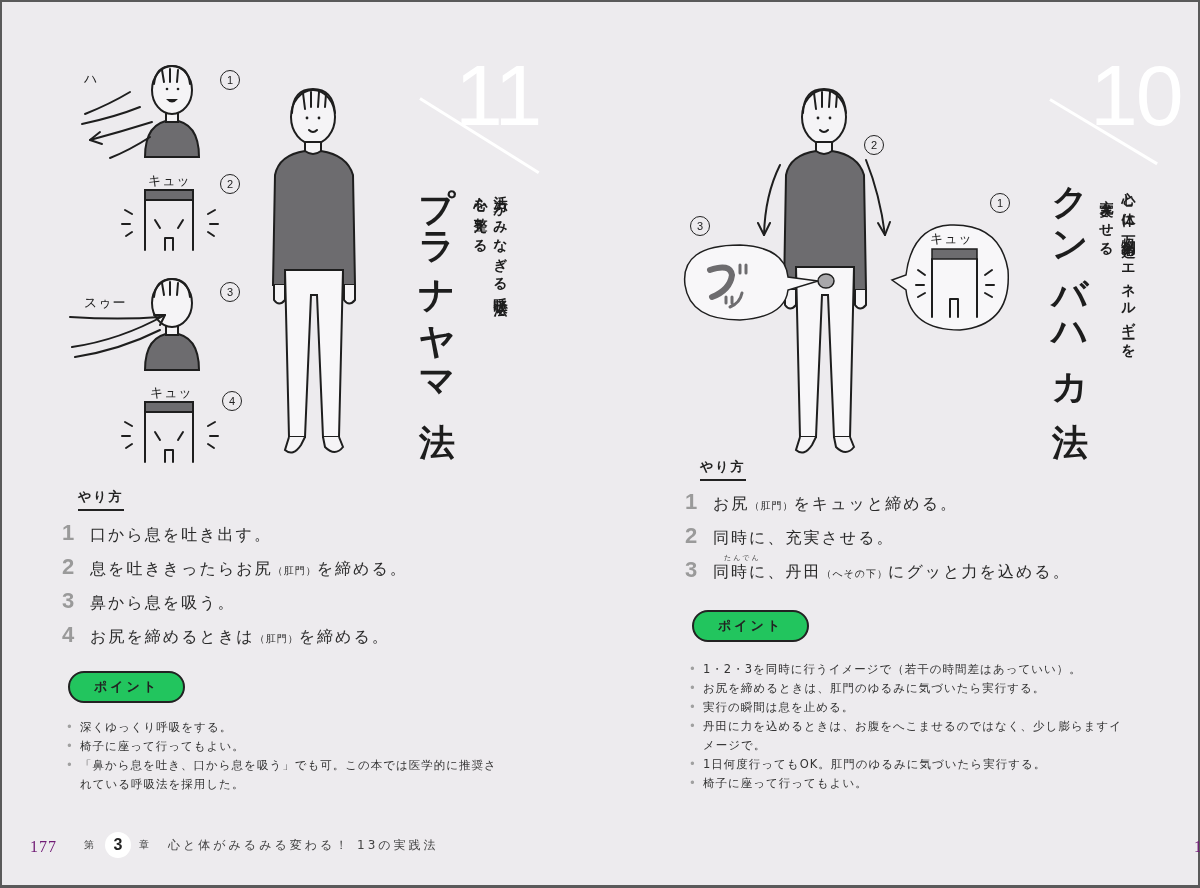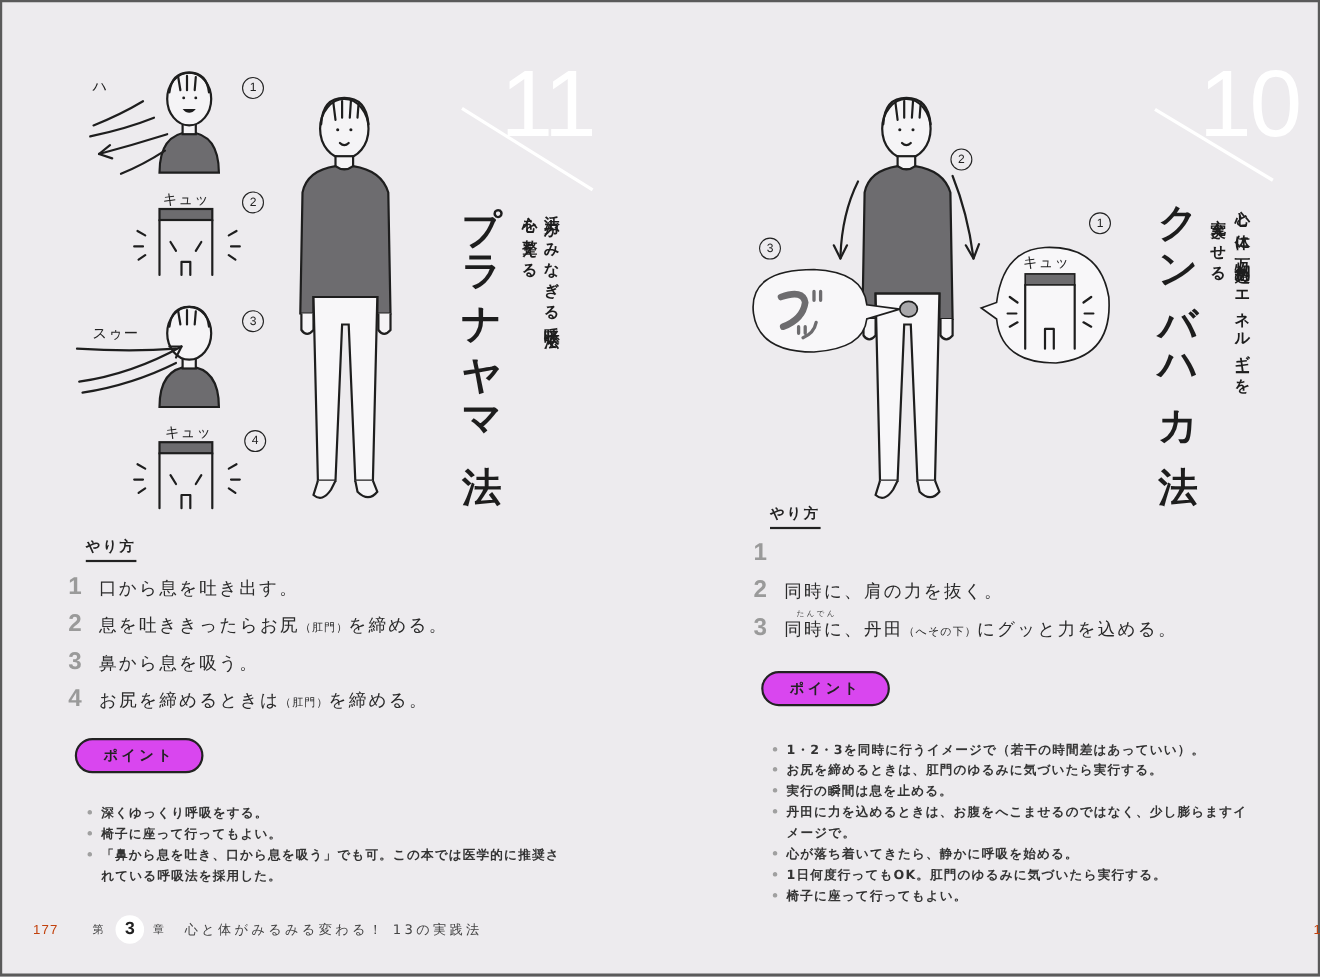--- a/index.html
+++ b/index.html
@@ -44,27 +44,27 @@
   .steps .num {
     width: 28px; font-family: "Liberation Sans", sans-serif; font-weight: bold;
     font-size: 22px; color: #9a9a9a; flex: none;
   }
   .steps .txt { font-size: 16px; letter-spacing: 2px; color: #2a2a2a; }
   .steps .small { font-size: 10px; letter-spacing: 1px; }
 
   .point-pill {
     position: absolute; border: 2px solid #222; border-radius: 18px;
     font-size: 13px; font-weight: bold; letter-spacing: 3px;
-    padding: 5px 24px; background: #d946ef; color: #222; font-family: Liberation Mono, monospace;
-  }
-  .bullets { position: absolute; list-style: none; margin: 16px; padding: 0; font-weight: bold; }
+    padding: 5px 24px; background: #22c55e; color: #222; font-family: Liberation Mono, monospace;
+  }
+  .bullets { position: absolute; list-style: none; margin: 4px; padding: 0; }
   .bullets li { position: relative; padding-left: 14px; font-size: 11.5px; line-height: 19px; letter-spacing: 1px; color: #333; }
   .bullets li::before { content: "•"; position: absolute; left: 0; color: #a0a0a0; }
 
-  .folio { position: absolute; font-size: 12px; color: #c2410c; letter-spacing: 1px; font-family: Liberation Sans, sans-serif; }
+  .folio { position: absolute; font-size: 16px; color: #701a75; letter-spacing: 1px; font-family: Liberation Serif, serif; }
   .chapter { position: absolute; display: flex; align-items: center; gap: 8px; font-size: 12px; color: #444; letter-spacing: 3px; }
   .chapter .chap-num { width: 26px; height: 26px; border-radius: 50%; background: #fff; display: flex; align-items: center; justify-content: center; font-weight: bold; font-size: 16px; color: #222; letter-spacing: 0; font-family: "Liberation Sans", sans-serif; }
   .chapter .small { font-size: 10px; }
 
   svg { position: absolute; overflow: visible; }
   .ill-stroke { stroke: #1e1e1e; stroke-width: 2; fill: none; stroke-linecap: round; stroke-linejoin: round; }
   .circle-num { position: absolute; width: 18px; height: 18px; border: 1.5px solid #222; border-radius: 50%; font-size: 11px; display: flex; align-items: center; justify-content: center; font-family: "Liberation Sans", sans-serif; color: #222; }
   .sfx { position: absolute; font-size: 13px; color: #222; letter-spacing: 1px; }
 </style>
 </head>
@@ -234,37 +234,37 @@
   </svg>
   <span class="sfx" style="left:330px; top:230px;">キュッ</span>
   <div class="circle-num" style="left:390px; top:193px;">1</div>
   <div class="circle-num" style="left:264px; top:135px;">2</div>
   <div class="circle-num" style="left:90px; top:216px;">3</div>
 
   <div class="method-label" style="left:100px; top:458px;">やり方</div>
   <ul class="steps" style="left:85px; top:489px;">
     <li>
         <span class="num">1</span>
+        <span class="txt"><span>お尻</span><span class="small">（肛門）</span><span>をキュッと締める。</span></span>
       </li>
     <li>
         <span class="num">2</span>
-        <span class="txt">同時に、肩の力を抜く。</span>
+        <span class="txt">同時に、充実させる。</span>
       </li>
     <li>
         <span class="num">3</span>
         <span class="txt"><span>同時に、丹田</span><span class="small">（へその下）</span><span>にグッと力を込める。</span></span>
       </li>
   </ul>
   <span style="position:absolute; left:724px; top:553px; font-size:7px; letter-spacing:2px; color:#444; margin-left:-600px;text-align:center;">たんでん</span>
 
   <div class="point-pill" style="left:92px; top:610px;">ポイント</div>
   <ul class="bullets" style="left:85px; top:656px; width:440px;">
     <li>1・2・3を同時に行うイメージで（若干の時間差はあっていい）。</li>
     <li>お尻を締めるときは、肛門のゆるみに気づいたら実行する。</li>
     <li>実行の瞬間は息を止める。</li>
     <li>丹田に力を込めるときは、お腹をへこませるのではなく、少し膨らますイメージで。</li>
-    <li>心が落ち着いてきたら、静かに呼吸を始める。</li>
     <li>1日何度行ってもOK。肛門のゆるみに気づいたら実行する。</li>
     <li>椅子に座って行ってもよい。</li>
   </ul>
 
   <div class="folio" style="left:548px; top:838px;margin-left:46px;">176</div>
 </div>
 
 </body></html>

